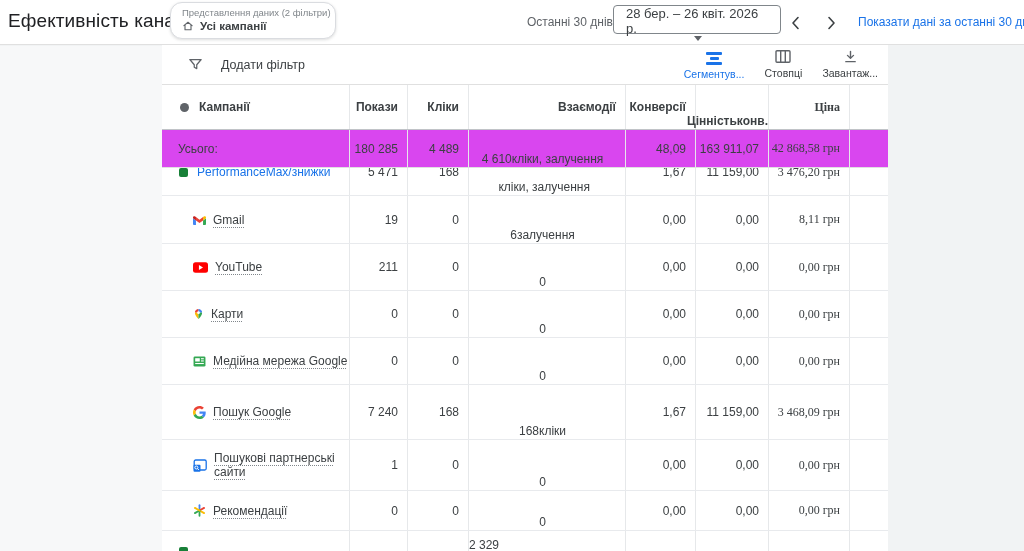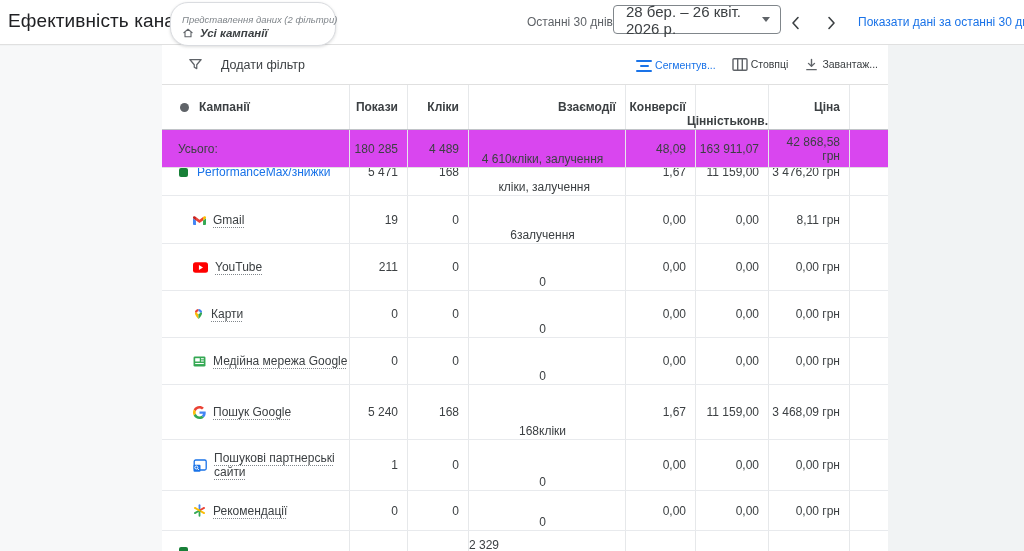--- a/index.html
+++ b/index.html
@@ -3,48 +3,48 @@
 <meta charset="utf-8">
 <style>
   html,body{margin:0;padding:0;background:#e9ebee;}
   *{box-sizing:border-box;}
   .screen{position:relative;width:1024px;height:551px;background:#f1f3f4;overflow:hidden;
           font-family:"Liberation Sans","DejaVu Sans",sans-serif;color:#3c4043;}
   
   .topbar{position:absolute;left:0;top:0;width:1024px;height:45px;background:#fff;border-bottom:1px solid #e0e0e0;}
   .page-title{position:absolute;left:8px;top:10px;font-size:19px;color:#202124;letter-spacing:.1px;}
   .view-chip{position:absolute;left:170px;top:2px;width:166px;background:#fff;border:1px solid #dadce0;
-             border-radius:18px;box-shadow:0 1px 3px rgba(60,64,67,.18);padding:11px 11px 6px;z-index:6;font-style:italic;}
+             border-radius:12px;box-shadow:0 1px 3px rgba(60,64,67,.18);padding:4px 11px 6px;z-index:6;}
   .view-caption{font-size:9.5px;color:#80868b;white-space:nowrap;}
   .view-main{display:flex;align-items:center;gap:6px;margin-top:2px;font-size:11.5px;font-weight:bold;color:#3c4043;}
   .range-label{position:absolute;left:527px;top:15px;font-size:12px;color:#5f6368;}
   .date-btn{position:absolute;left:613px;top:5px;width:168px;height:29px;background:#fff;border:1px solid #80868b;
             border-radius:4px;display:flex;align-items:center;justify-content:space-between;padding:0 10px 0 12px;
-            font-size:15px;color:#3c4043;cursor:pointer;}
+            font-size:13px;color:#3c4043;cursor:pointer;flex-direction:column;}
   .caret{width:0;height:0;border-left:4px solid transparent;border-right:4px solid transparent;border-top:5px solid #5f6368;}
   .chev{position:absolute;top:11px;width:24px;height:24px;display:flex;align-items:center;justify-content:center;cursor:pointer;}
   .chev.prev{left:783px;} .chev.next{left:819px;}
   .show-link{position:absolute;left:858px;top:15px;font-size:12px;color:#1a73e8;cursor:pointer;white-space:nowrap;}
   .left-pane{position:absolute;left:0;top:46px;width:162px;height:505px;background:#f7f8f9;}
   
   .card{position:absolute;left:162px;top:45px;width:726px;height:506px;background:#fff;overflow:hidden;}
   .filterbar{height:40px;border-bottom:1px solid #e0e0e0;display:flex;align-items:center;}
   .add-filter{display:flex;align-items:center;cursor:pointer;}
   .funnel{margin-left:26px;display:flex;}
   .add-filter-label{margin-left:18px;font-size:12.5px;color:#3c4043;}
   .tools{margin-left:auto;display:flex;align-items:flex-start;gap:16px;padding-right:10px;}
-  .tool{display:flex;align-items:center;gap:3px;cursor:pointer;min-width:46px;}
+  .tool{display:flex;flex-direction:column;align-items:center;gap:3px;cursor:pointer;min-width:46px;}
   .tool .tlabel{font-size:10.5px;color:#3c4043;white-space:nowrap;}
   .tool.active .tlabel{color:#1a73e8;}
   .segbars{display:flex;flex-direction:column;align-items:center;gap:2.5px;padding-top:3px;}
   .segbars i{display:block;height:2.5px;background:#1a73e8;border-radius:1px;}
   .segbars i:nth-child(1){width:16px;} .segbars i:nth-child(2){width:9px;} .segbars i:nth-child(3){width:16px;}
   
   .thead{height:45px;display:flex;border-bottom:1px solid #c0c3c7;font-weight:bold;font-size:12px;color:#3c4043;}
-  .c1{width:187px;} .c2{width:58px;} .c3{width:61px;} .c4{width:157px;} .c5{width:70px;} .c6{width:73px;} .c7{width:81px;} .c8{flex:1;}
+  .c1{width:187px;} .c2{width:58px;} .c3{width:61px;} .c4{width:157px;} .c5{width:70px;} .c6{width:73px;} .c7{width:81px;font-family:Liberation Serif, serif;} .c8{flex:1;}
   .cell{display:flex;align-items:center;}
   .num{justify-content:flex-end;padding-right:9px;text-align:right;}
   .bL{border-left:1px solid #e6e8ea;}
   .campaign-h{padding-left:18px;gap:10px;align-items:center;}
   .dot{width:9px;height:9px;border-radius:50%;background:#5f6368;}
   .stack{justify-content:center;align-items:flex-end;line-height:15px;}
   .totals{height:38px;display:flex;background:#d946ef;border-bottom:1px solid #e0e0e0;font-size:12px;color:#3c4043;}
   .totals .label{padding-left:16px;}
   .tbody{position:relative;height:383px;overflow:hidden;}
   .trow{display:flex;border-bottom:1px solid #e8eaed;font-size:12px;background:#fff;}
@@ -305,21 +305,21 @@
           <span class="icon">
             <svg width="13" height="13" viewBox="0 0 48 48">
                 <path fill="#EA4335" d="M24 9.5c3.54 0 6.71 1.22 9.21 3.6l6.85-6.85C35.9 2.38 30.47 0 24 0 14.62 0 6.51 5.38 2.56 13.22l7.98 6.19C12.43 13.72 17.74 9.5 24 9.5z"></path>
                 <path fill="#4285F4" d="M46.98 24.55c0-1.57-.15-3.09-.38-4.55H24v9.02h12.94c-.58 2.96-2.26 5.48-4.78 7.18l7.73 6c4.51-4.18 7.09-10.36 7.09-17.65z"></path>
                 <path fill="#FBBC05" d="M10.53 28.59c-.48-1.45-.76-2.99-.76-4.59s.27-3.14.76-4.59l-7.98-6.19C.92 16.46 0 20.12 0 24c0 3.88.92 7.54 2.56 10.78l7.97-6.19z"></path>
                 <path fill="#34A853" d="M24 48c6.48 0 11.93-2.13 15.89-5.81l-7.73-6c-2.15 1.45-4.92 2.3-8.16 2.3-6.26 0-11.57-4.22-13.47-9.91l-7.98 6.19C6.51 42.62 14.62 48 24 48z"></path>
               </svg>
           </span>
           <span class="chan">Пошук Google</span>
         </div>
-        <div class="cell c2 num bL">5 240</div>
+        <div class="cell c2 num bL">7 240</div>
         <div class="cell c3 num bL">168</div>
         <div class="cell c4 num bL stack">
           <span>168</span>
           <span>кліки</span>
         </div>
         <div class="cell c5 num bL">1,67</div>
         <div class="cell c6 num bL">11 159,00</div>
         <div class="cell c7 num bL">3 468,09 грн</div>
         <div class="cell c8 bL"></div>
       </div>

